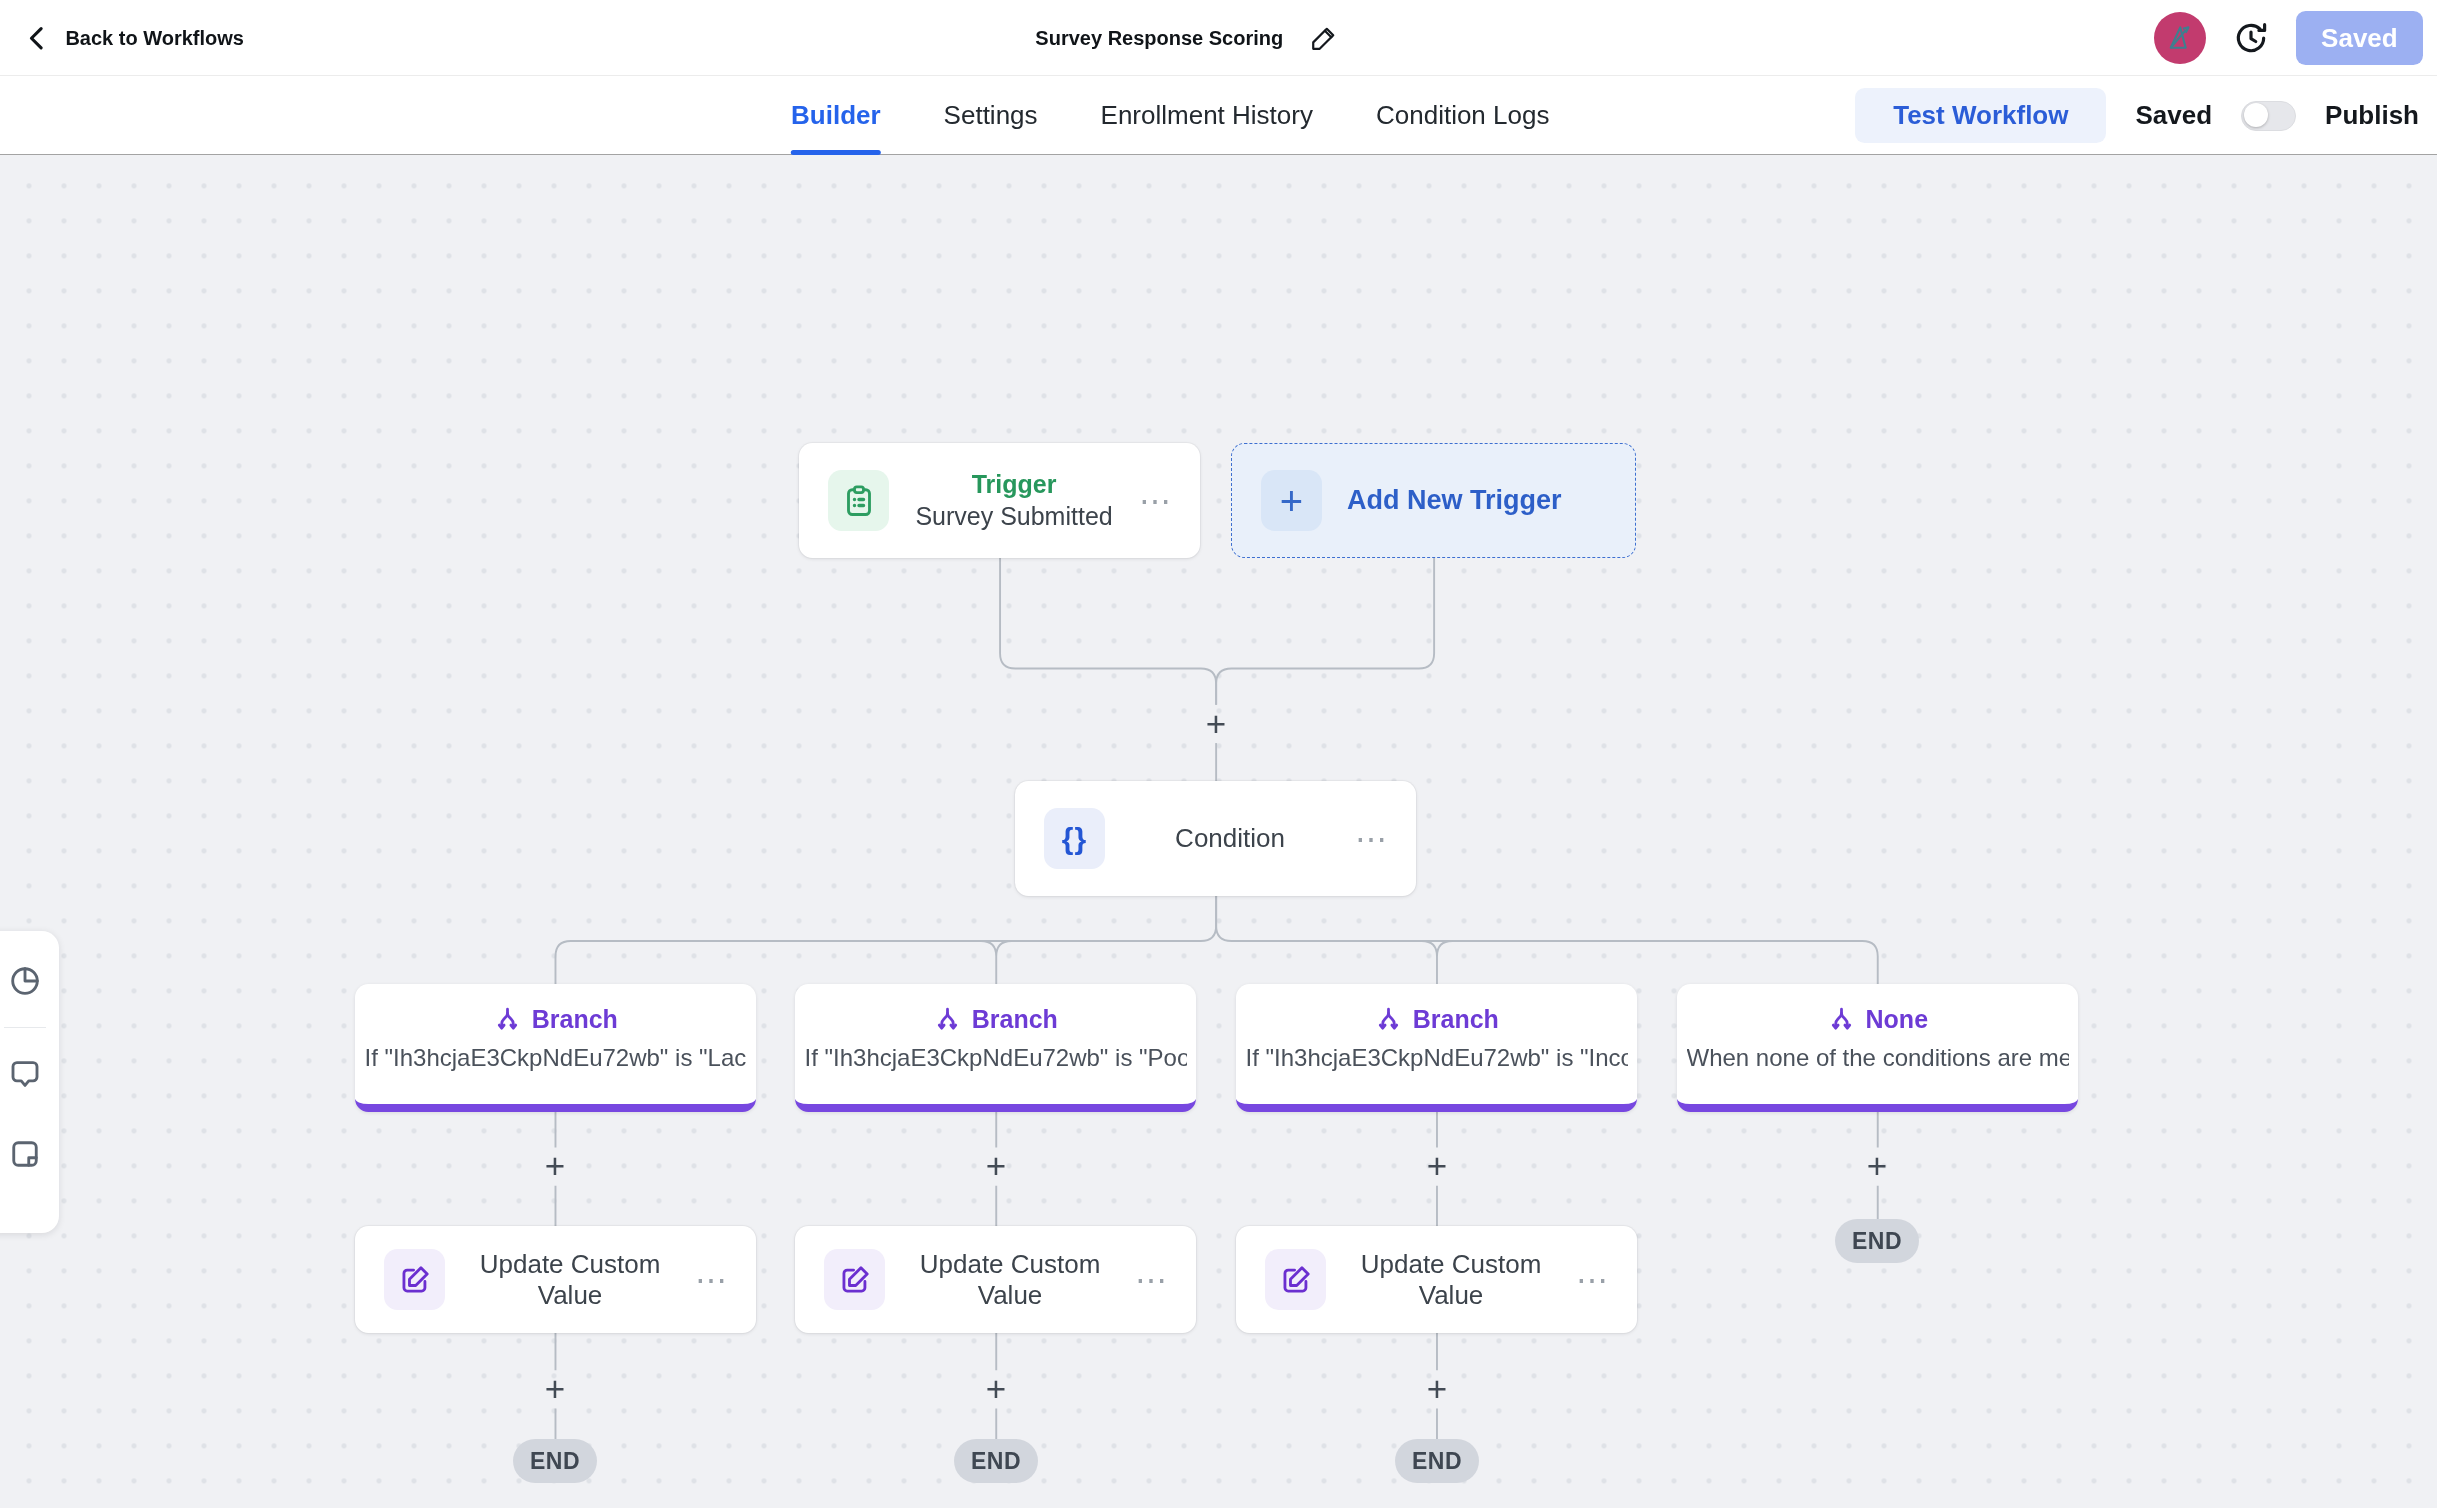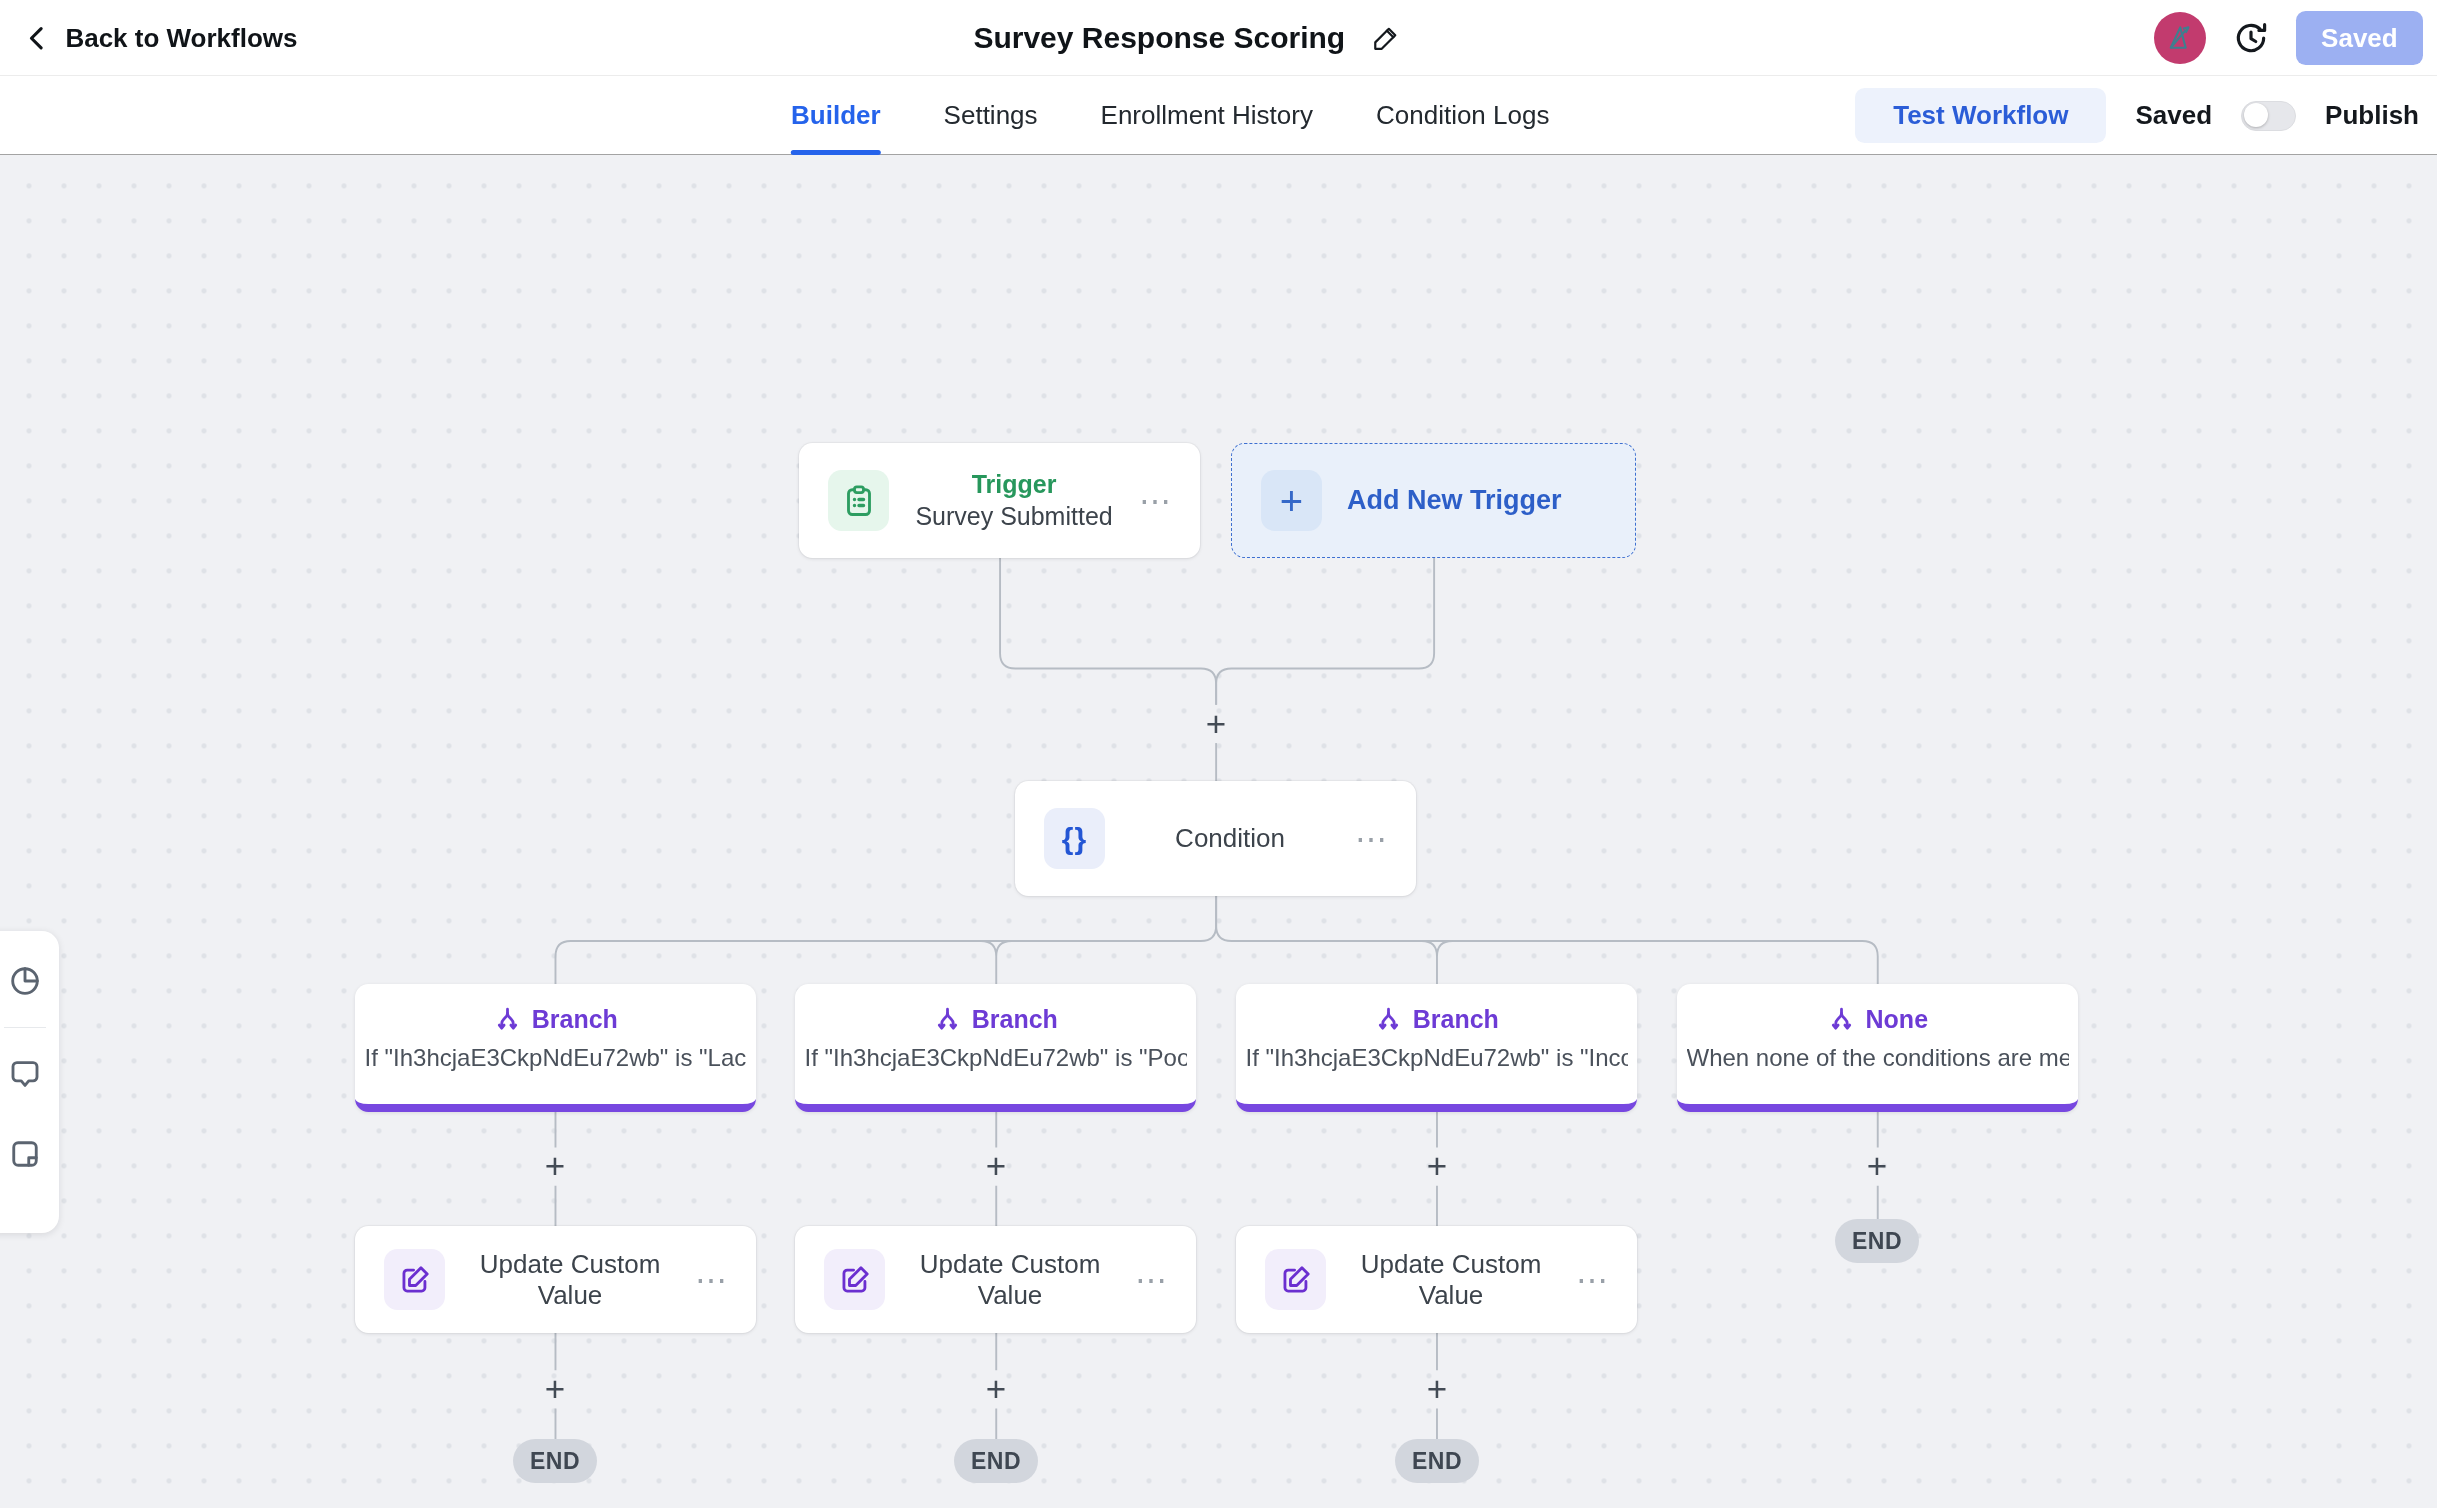--- a/index.html
+++ b/index.html
@@ -3,23 +3,23 @@
 <meta charset="utf-8">
 <style>
   * { margin:0; padding:0; box-sizing:border-box; }
   html,body { width:2438px; height:1508px; }
   body { font-family:"Liberation Sans", sans-serif; background:#f0f1f4; overflow:hidden; }
   .page { position:relative; width:2438px; height:1508px; }
 
   
   .header { position:relative; height:76px; background:#fff; border-bottom:1px solid #ececec; }
   .back-group { position:absolute; left:23px; top:0; height:76px; display:flex; align-items:center; gap:13.4px; cursor:pointer; }
-  .back-label { font-size:26px; font-weight:700; color:#101418; }
+  .back-label { font-size:20px; font-weight:700; color:#101418; }
   .title-group { position:absolute; left:48.7%; top:0; height:76px; transform:translateX(-50%); display:flex; align-items:center; gap:25px; }
-  .wf-title { font-size:30px; font-weight:700; color:#101418; white-space:nowrap; }
+  .wf-title { font-size:20px; font-weight:700; color:#101418; white-space:nowrap; }
   .header-right { position:absolute; right:15.3px; top:0; height:76px; display:flex; align-items:center; gap:24px; }
   .avatar { width:52px; height:52px; border-radius:50%; background:#c23b6e; display:flex; align-items:center; justify-content:center; overflow:hidden; }
   .saved-btn { min-width:115px; height:54px; border:none; border-radius:9.6px; background:#9cb0f2; color:#fff; font-size:26px; font-weight:700; font-family:inherit; padding:0 25px; }
 
   
   .tabbar { position:relative; height:79px; background:#fff; border-bottom:1px solid #a3a3a3; }
   .tabs { position:absolute; left:48%; top:0; height:79px; transform:translateX(-50%); display:flex; align-items:center; gap:63px; }
   .tab { position:relative; height:79px; display:flex; align-items:center; font-size:26px; font-weight:500; color:#23292f; cursor:pointer; white-space:nowrap; }
   .tab.active { color:#2563eb; font-weight:600; }
   .tab.active::after { content:""; position:absolute; left:0; right:0; bottom:0; height:4.8px; border-radius:2.9px; background:#2563eb; }

